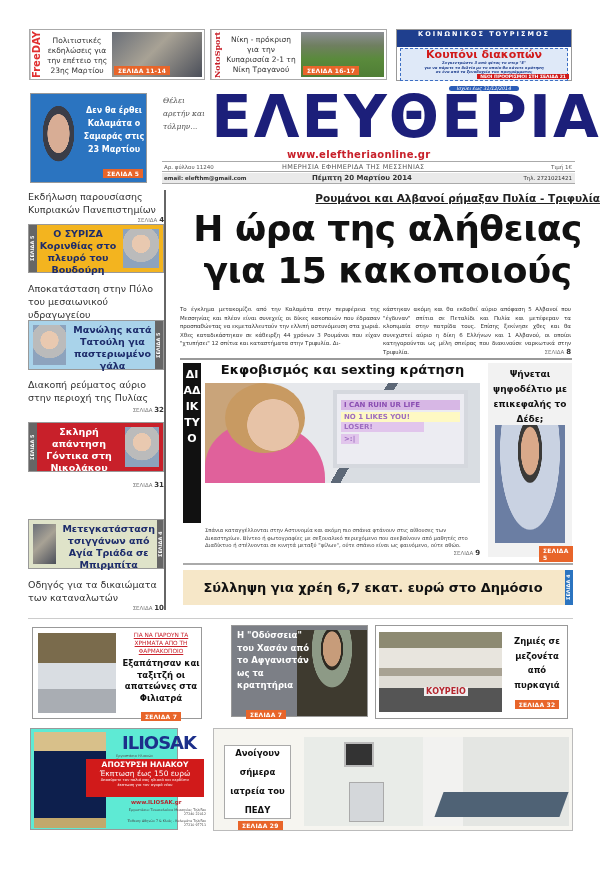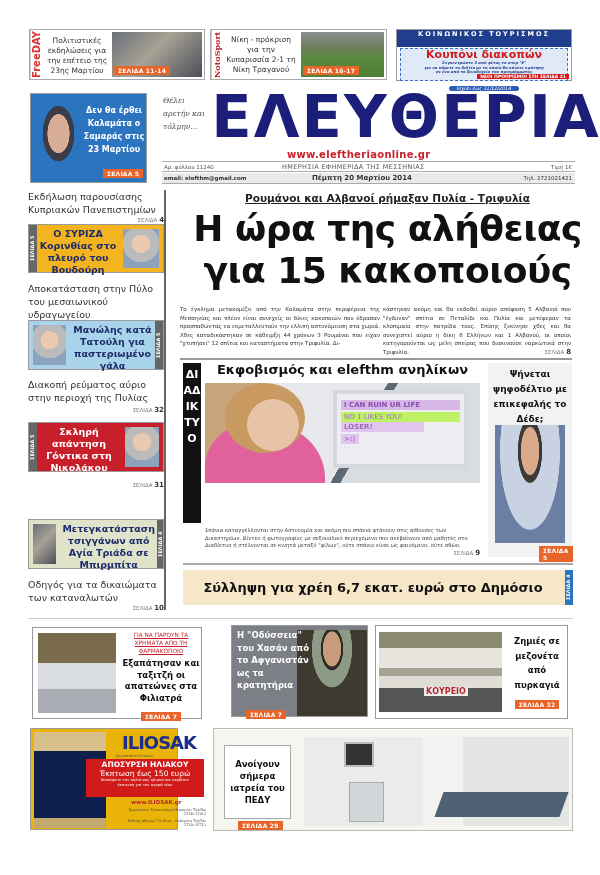--- a/index.html
+++ b/index.html
@@ -115,38 +115,38 @@
     <div class="txt" style="flex:1;color:#1d2c6b;padding:3px 2px">Μετεγκατάσταση τσιγγάνων από Αγία Τριάδα σε Μπιρμπίτα</div>
     <div class="sb-side">ΣΕΛΙΔΑ 4</div>
   </div>
 
   <div style="height:44px;padding-top:9px">
     <div class="sb-item">Οδηγός για τα δικαιώματα των καταναλωτών</div>
     <div class="seltxt"><span>ΣΕΛΙΔΑ</span> <b>10</b></div>
   </div>
 </div>
 
-<div class="abs" style="left:175px;top:192px;width:425px;text-align:center;font-size:10.5px;font-weight:bold;text-decoration:underline;color:#222">Ρουμάνοι και Αλβανοί ρήμαξαν Πυλία - Τριφυλία</div>
+<div class="abs" style="left:175px;top:192px;width:425px;text-align:right;font-size:10.5px;font-weight:bold;text-decoration:underline;color:#222">Ρουμάνοι και Αλβανοί ρήμαξαν Πυλία - Τριφυλία</div>
 <div class="abs" style="left:175px;top:208px;width:425px;text-align:center;font-weight:bold;font-size:36px;line-height:42px;color:#111;letter-spacing:-.5px">
   <div>Η ώρα της αλήθειας</div>
   <div>για 15 κακοποιούς</div>
 </div>
 <div class="abs" style="left:180px;top:305px;width:200px;font-size:5.5px;line-height:8.5px;text-align:justify;color:#333">Το έγκλημα μετακομίζει από την Καλαμάτα στην περιφέρεια της Μεσσηνίας και πλέον είναι συνεχείς οι δίκες κακοποιών που έδρασαν προσπαθώντας να εκμεταλλευτούν την ελλιπή αστυνόμευση στα χωριά. Χθες καταδικάστηκαν σε κάθειρξη 44 χρόνων 3 Ρουμάνοι που είχαν "χτυπήσει" 12 σπίτια και καταστήματα στην Τριφυλία. Δι-</div>
 <div class="abs" style="left:383px;top:305px;width:188px;font-size:5.5px;line-height:8.5px;text-align:justify;color:#333">
   <span>κάστηκαν ακόμη και θα εκδοθεί αύριο απόφαση 5 Αλβανοί που "έγδυναν" σπίτια σε Πεταλίδι και Πυλία και μετέφεραν τα κλοπιμαία στην πατρίδα τους. Επίσης ξεκίνησε χθες και θα συνεχιστεί αύριο η δίκη 6 Ελλήνων και 1 Αλβανού, οι οποίοι κατηγορούνται ως μέλη σπείρας που διακινούσε ναρκωτικά στην Τριφυλία.</span>
   <span class="seltxt" style="float:right"><span>ΣΕΛΙΔΑ</span> <b>8</b></span>
 </div>
 <div class="abs" style="left:180px;top:358px;width:392px;height:2px;background:#999"></div>
 
 <div class="abs" style="left:183px;top:363px;width:18px;height:160px;background:#111;color:#fff;font-weight:bold;font-size:11px;line-height:16px;text-align:center;padding-top:4px;word-break:break-all">ΔΙΑΔΙΚΤΥΟ</div>
-<div class="abs" style="left:205px;top:362px;width:275px;text-align:center;font-weight:bold;font-size:13px;color:#111">Εκφοβισμός και elefthm ανηλίκων</div>
+<div class="abs" style="left:205px;top:362px;width:275px;text-align:center;font-weight:bold;font-size:13px;color:#111">Εκφοβισμός και sexting κράτηση</div>
 <div class="abs" style="left:205px;top:383px;width:275px;height:100px;background:linear-gradient(120deg,#c9a47a 0 18%,#e6e8ec 18% 55%,#5d6877 55% 58%,#d9dde2 58%);overflow:hidden">
   <div class="abs" style="left:128px;top:7px;width:135px;height:78px;background:#ececf2;border:4px solid #d5d8de;padding:6px 4px">
     <div style="background:#d7b7e5;color:#8a4db2;font-size:7px;font-weight:bold;margin-bottom:2px;padding:1px 3px">I CAN RUIN UR LIFE</div>
-    <div style="background:#bef264;color:#9d6cbf;font-size:7px;font-weight:normal;padding:1px 3px">NO 1 LIKES YOU!</div>
+    <div style="background:#fef9c3;color:#9d6cbf;font-size:7px;font-weight:bold;padding:1px 3px">NO 1 LIKES YOU!</div>
     <div style="background:#e1c5ec;color:#9d6cbf;font-size:7px;font-weight:bold;padding:1px 3px;width:70%">LOSER!</div>
     <div style="background:#e1c5ec;color:#9d6cbf;font-size:7px;font-weight:bold;padding:1px 3px;width:15%;margin-top:2px">&gt;:|</div>
   </div>
   <div class="abs" style="left:0;top:40px;width:120px;height:110px;background:#e0619b;border-radius:40% 50% 0 0"></div>
   <div class="abs" style="left:20px;top:0;width:80px;height:70px;background:radial-gradient(circle at 60% 60%,#e7c3a7 0 40%,#c89a62 41%);border-radius:50%"></div>
   <div class="abs" style="left:225px;top:108px;width:40px;height:25px;background:#f4f4f4;border-radius:50%;border-left:10px solid #222"></div>
 </div>
 <div class="abs" style="left:205px;top:527px;width:275px;font-size:5.3px;line-height:7.5px;color:#444">
   <span>Σπάνια καταγγέλλονται στην Αστυνομία και ακόμη πιο σπάνια φτάνουν στις αίθουσες των Δικαστηρίων. Βίντεο ή φωτογραφίες με σεξουαλικό περιεχόμενο που ανεβαίνουν από μαθητές στο Διαδίκτυο ή στέλνονται σε κινητά μεταξύ "φίλων", ούτε σπάνιο είναι ως φαινόμενο, ούτε αθώο.</span>
   <span class="seltxt" style="float:right"><span>ΣΕΛΙΔΑ</span> <b>9</b></span>
@@ -184,37 +184,37 @@
 <div class="abs teaser" style="left:375px;top:625px;width:193px;height:94px;display:flex;border-color:#999">
   <div style="flex:1;margin:6px 5px 6px 3px;background:linear-gradient(180deg,#8d8a72 0 20%,#e8e5de 20% 45%,#a8a293 45% 55%,#e0ddd6 55% 70%,#555 70%);position:relative">
     <div class="abs" style="left:45px;top:55px;color:#b5272f;font-weight:bold;font-size:8px;background:#eee;padding:0 2px">ΚΟΥΡΕΙΟ</div>
   </div>
   <div style="width:60px;text-align:center;padding-top:8px">
     <div style="font-weight:bold;font-size:8.5px;line-height:14.5px;color:#111">Ζημιές σε μεζονέτα από πυρκαγιά</div>
     <span class="badge" style="margin-top:2px">ΣΕΛΙΔΑ 32</span>
   </div>
 </div>
 
-<div class="abs" style="left:30px;top:728px;width:148px;height:102px;border:1px solid #999;background:#eab308">
+<div class="abs" style="left:30px;top:728px;width:148px;height:102px;border:1px solid #999;background:#5eead4">
   <div class="abs" style="left:3px;top:3px;width:72px;height:96px;background:linear-gradient(180deg,#d8c08a 0 20%,#0d1f4d 20% 90%,#c2a86c 90%)"></div>
   <div class="abs" style="left:82px;top:4px;width:92px;text-align:center;color:#1c2f8a;font-weight:bold;font-size:18px;line-height:20px;letter-spacing:-1px">ILIOSAK</div>
   <div class="abs" style="left:85px;top:25px;font-size:3.5px;color:#555">Εργοστάσιο Ηλιακών Θερμοσιφώνων</div>
   <div class="abs" style="left:55px;top:30px;width:118px;height:38px;background:#d11a1a;color:#fff;text-align:center;padding-top:1px">
     <div style="font-weight:bold;font-size:7.5px;line-height:9px">ΑΠΟΣΥΡΣΗ ΗΛΙΑΚΟΥ</div>
     <div style="font-size:7.5px;line-height:9px">Έκπτωση έως 150 ευρώ</div>
     <div style="font-size:3.8px;line-height:4.8px;padding:0 8px">Αποσύρετε τον παλιό σας ηλιακό και κερδίστε έκπτωση για τον αγορά νέου</div>
   </div>
   <div class="abs" style="left:100px;top:70px;font-size:5.5px;font-weight:bold;color:#b5272f">www.ILIOSAK.gr</div>
   <div class="abs" style="left:95px;top:79px;width:80px;font-size:3.3px;line-height:4.3px;color:#444;text-align:right">Εργοστάσιο: Τσουκαλαίικα Μεσσηνίας Τηλ/Fax 27240 22012</div>
   <div class="abs" style="left:95px;top:90px;width:80px;font-size:3.3px;line-height:4.3px;color:#444;text-align:right">Έκθεση: Αθηνών 7 &amp; Κλιάς - Καλαμάτα Τηλ/Fax 27210 97711</div>
 </div>
 
 <div class="abs" style="left:213px;top:728px;width:360px;height:103px;border:1px solid #bbb;background:#f6f5f0">
   <div class="abs" style="left:10px;top:16px;width:67px;height:74px;border:1px solid #aaa;background:#fff;display:flex;align-items:center;justify-content:center">
-    <div style="font-weight:bold;font-size:8.5px;line-height:12px;text-align:center;color:#111">Ανοίγουν σήμερα ιατρεία του ΠΕΔΥ</div>
+    <div style="font-weight:bold;font-size:8.5px;line-height:19px;text-align:center;color:#111">Ανοίγουν σήμερα ιατρεία του ΠΕΔΥ</div>
   </div>
   <span class="badge abs" style="left:24px;top:92px">ΣΕΛΙΔΑ 29</span>
   <div class="abs" style="left:90px;top:8px;width:265px;height:89px;background:linear-gradient(90deg,#e9ece8 0 45%,#f2f2f0 45% 60%,#e4e6e3 60%)">
     <div class="abs" style="left:40px;top:5px;width:30px;height:25px;background:#333;border:2px solid #bbb"></div>
     <div class="abs" style="left:45px;top:45px;width:35px;height:40px;background:#d4d7da;border:1px solid #aaa"></div>
     <div class="abs" style="left:135px;top:55px;width:125px;height:25px;background:#4f6275;transform:skewX(-20deg)"></div>
   </div>
 </div>
 
 </body></html>

